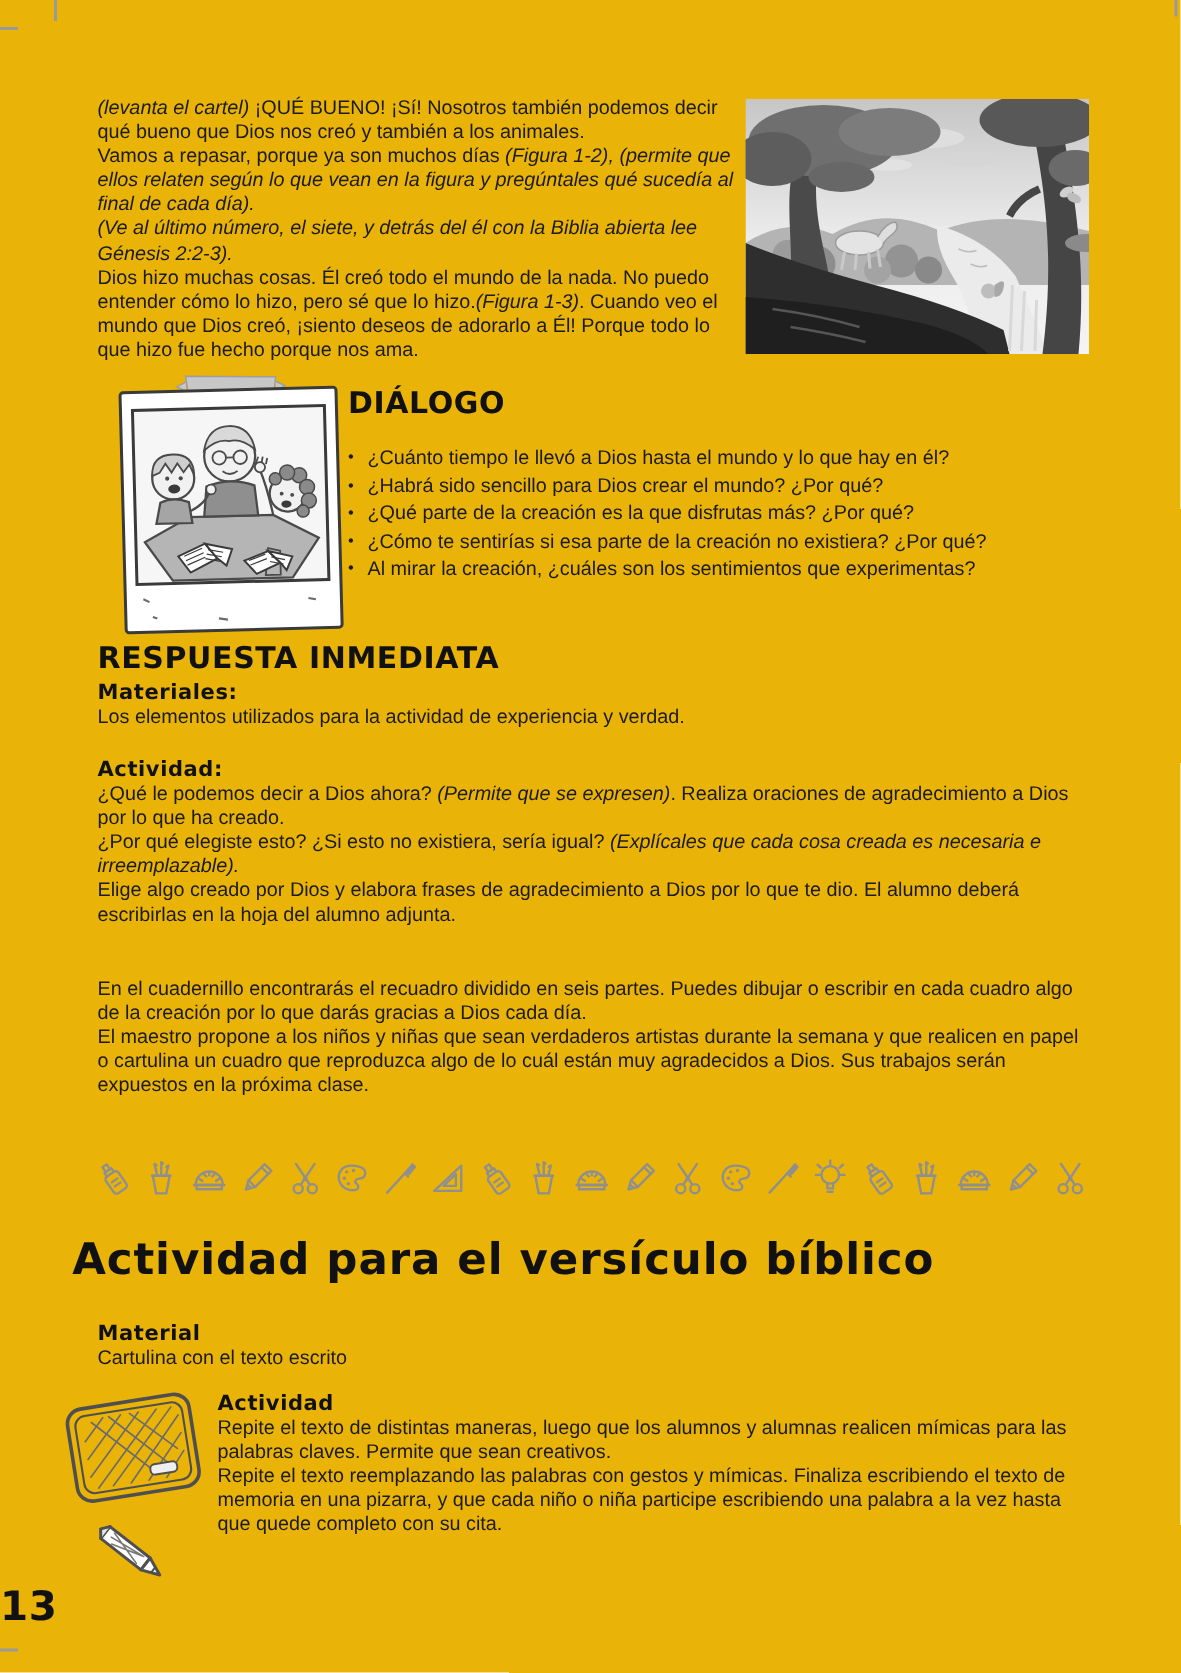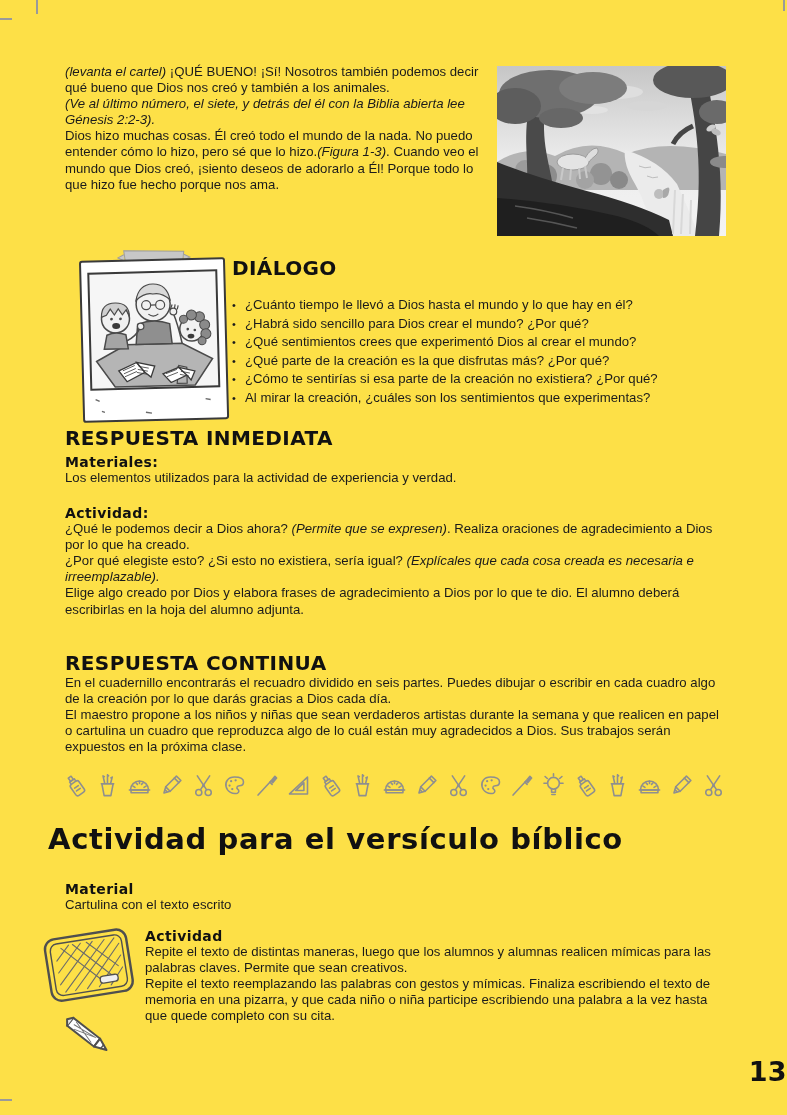--- a/index.html
+++ b/index.html
@@ -1,16 +1,16 @@
 <!DOCTYPE html>
 <html lang="es"><head>
 <meta charset="utf-8">
 <style>
   html,body{margin:0;padding:0;background:#fff;}
-  .page{position:relative;width:787px;height:1115px;background:#fde047;overflow:hidden;
+  .page{position:relative;width:787px;height:1115px;background:#eab308;overflow:hidden;
         font-family:"Liberation Sans",sans-serif;color:#1b1b1b;}
   .body-text{font-size:13.2px;line-height:16.1px;}
   .it{font-style:italic;}
   .comic{font-family:"DejaVu Sans",sans-serif;font-weight:700;letter-spacing:.4px;color:#111;}
 
   
   .cm{position:absolute;background:#9a9a9a;}
   .cm-v-tl{left:36px;top:0;width:2px;height:14px;}
   .cm-h-tl{left:0;top:18px;width:12px;height:2px;}
   .cm-v-tr{left:783px;top:0;width:2px;height:11px;}
@@ -44,21 +44,21 @@
   .ic{width:27px;height:27px;flex:0 0 auto;}
 
   
   #activity-title{position:absolute;left:0;top:822px;width:671px;text-align:center;
                   font-size:29px;letter-spacing:.6px;margin:0;}
 
   #material{position:absolute;left:65px;top:869px;width:400px;}
   #bottom{position:absolute;left:145px;top:928px;width:586px;}
   #cartulina{position:absolute;left:40px;top:926px;width:102px;height:142px;}
 
-  #page-num{position:absolute;left:0;top:1056px;width:787px;text-align:right;
+  #page-num{position:absolute;left:0;top:1056px;width:787px;text-align:left;
             font-size:27px;margin:0;}
 </style>
 </head>
 <body>
 
 <svg width="0" height="0" style="position:absolute" aria-hidden="true">
   <defs>
     <g id="ic-glue" stroke="#8f8f8f" stroke-width="1.4" fill="none" stroke-linecap="round" stroke-linejoin="round">
       <g transform="rotate(-35 12 12)">
         <rect x="7.5" y="9" width="9" height="12" rx="2"></rect>
@@ -121,20 +121,21 @@
 <div class="page">
 
   <div class="cm cm-v-tl"></div>
   <div class="cm cm-h-tl"></div>
   <div class="cm cm-v-tr"></div>
   <div class="cm cm-h-bl"></div>
 
   <div id="intro" class="body-text">
 
   <p class="para"><span class="it">(levanta el cartel) </span><span>¡QUÉ BUENO! ¡Sí! Nosotros también podemos decir qué bueno que Dios nos creó y también a los animales.</span></p>
+      <p class="para"><span>Vamos a repasar, porque ya son muchos días </span><span class="it">(Figura 1-2), (permite que ellos relaten según lo que vean en la figura y pregúntales qué sucedía al final de cada día).</span></p>
       <p class="para"><span class="it">(Ve al último número, el siete, y detrás del él con la Biblia abierta lee Génesis 2:2-3).</span></p>
       <p class="para"><span>Dios hizo muchas cosas. Él creó todo el mundo de la nada. No puedo entender cómo lo hizo, pero sé que lo hizo.</span><span class="it">(Figura 1-3)</span><span>. Cuando veo el mundo que Dios creó, ¡siento deseos de adorarlo a Él! Porque todo lo que hizo fue hecho porque nos ama.</span></p>
     </div>
 
   <svg id="eden" viewBox="0 0 229 170">
     <defs>
       <linearGradient id="sky" x1="0" y1="0" x2="0" y2="1">
         <stop offset="0" stop-color="#c6c6c6"></stop>
           <stop offset="0.55" stop-color="#ececec"></stop>
           <stop offset="1" stop-color="#f4f4f4"></stop>
@@ -237,21 +238,20 @@
       <path d="M20,150 l4,2 M130,152 l5,1 M70,164 l6,1 M26,162 l3,1" stroke="#6a6a6a" stroke-width="1.4" fill="none"></path>
     </g>
   </svg>
 
   <div id="dialogo">
     <h2 class="comic dialogo-title">DIÁLOGO</h2>
     <ul class="questions">
 
     <li>¿Cuánto tiempo le llevó a Dios hasta el mundo y lo que hay en él?</li>
         <li>¿Habrá sido sencillo para Dios crear el mundo? ¿Por qué?</li>
-        <li>¿Qué sentimientos crees que experimentó Dios al crear el mundo?</li>
         <li>¿Qué parte de la creación es la que disfrutas más? ¿Por qué?</li>
         <li>¿Cómo te sentirías si esa parte de la creación no existiera? ¿Por qué?</li>
         <li>Al mirar la creación, ¿cuáles son los sentimientos que experimentas?</li>
       </ul>
   </div>
 
   <div id="ri" class="section">
     <h2 class="comic sec-title">RESPUESTA INMEDIATA</h2>
     <div class="comic sub-label">Materiales:</div>
     <div class="body-text">Los elementos utilizados para la actividad de experiencia y verdad.</div>
@@ -259,21 +259,20 @@
     <div class="comic sub-label">Actividad:</div>
     <div class="body-text para-block">
 
         <p class="para"><span>¿Qué le podemos decir a Dios ahora? </span><span class="it">(Permite que se expresen)</span><span>. Realiza oraciones de agradecimiento a Dios por lo que ha creado.</span></p>
         <p class="para"><span>¿Por qué elegiste esto? ¿Si esto no existiera, sería igual? </span><span class="it">(Explícales que cada cosa creada es necesaria e irreemplazable).</span></p>
         <p class="para"><span>Elige algo creado por Dios y elabora frases de agradecimiento a Dios por lo que te dio. El alumno deberá escribirlas en la hoja del alumno adjunta.</span></p>
       </div>
   </div>
 
   <div id="rc" class="section">
-    <h2 class="comic sec-title">RESPUESTA CONTINUA</h2>
     <div class="body-text para-block">
 
     <p class="para"><span>En el cuadernillo encontrarás el recuadro dividido en seis partes. Puedes dibujar o escribir en cada cuadro algo de la creación por lo que darás gracias a Dios cada día.</span></p>
         <p class="para"><span>El maestro propone a los niños y niñas que sean verdaderos artistas durante la semana y que realicen en papel o cartulina un cuadro que reproduzca algo de lo cuál están muy agradecidos a Dios. Sus trabajos serán expuestos en la próxima clase.</span></p>
       </div>
   </div>
 
   <div id="icons-row">
 
   <svg class="ic" viewBox="0 0 24 24">

